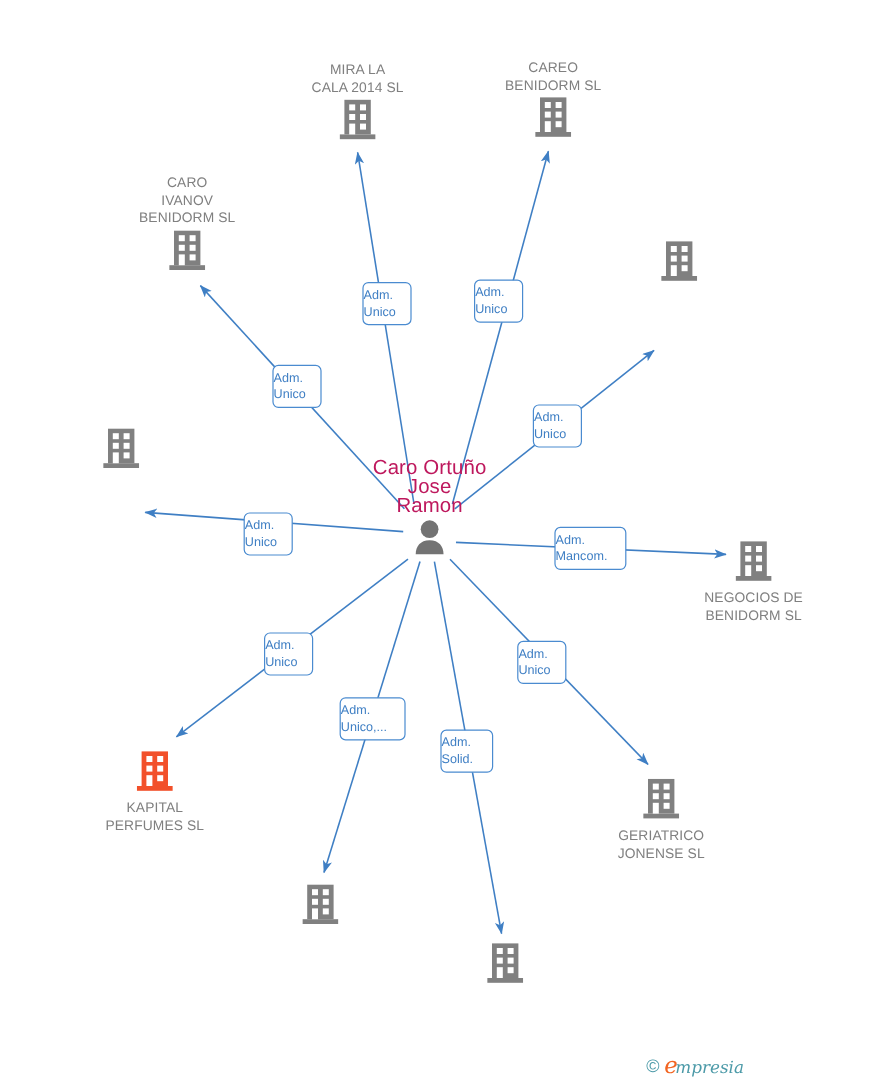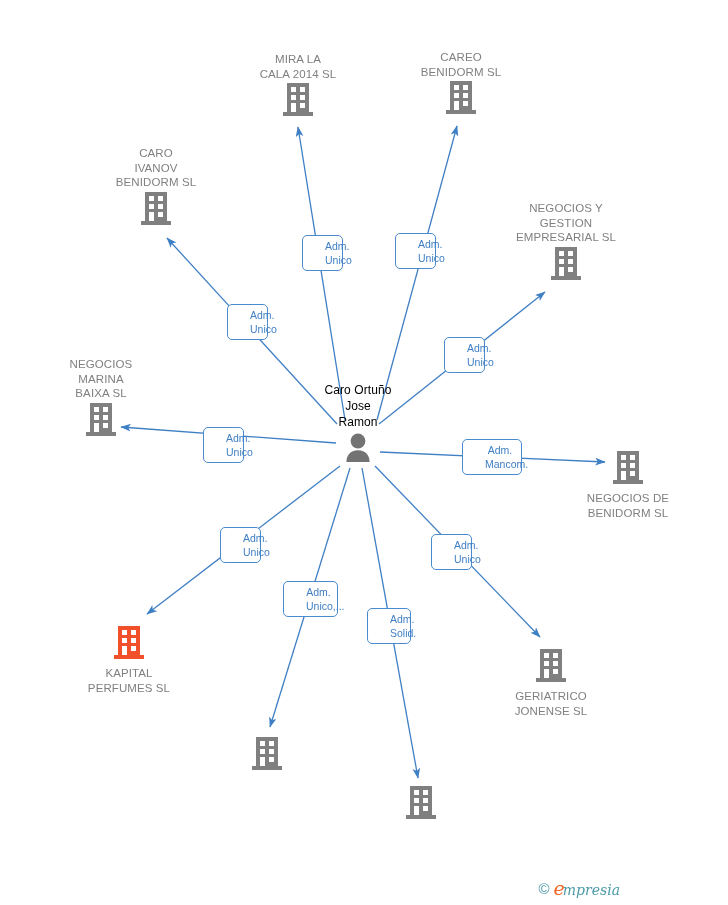--- a/index.html
+++ b/index.html
@@ -43,40 +43,40 @@
     white-space: pre-line;
   }
   .node-icon {
     display: block;
     margin: 0 auto;
   }
   .node.company .node-label {
     color: #808080;
   }
   .node.person .node-label {
-    color: #000000;
-    font-size: 12px;
+    color: #be185d;
+    font-size: 17px;
     line-height: 16px;
   }
   .node.label-below .node-label {
     margin-top: 2px;
   }
   .node.label-above .node-label {
     margin-bottom: 2px;
   }
   .edge-label {
     position: absolute;
     border: 1px solid #4a8bd0;
     border-radius: 5px;
     background: #ffffff;
     color: #3f7fc4;
     font-size: 10.5px;
     line-height: 14px;
-    padding: 3px 6px 3px 22px;
-    text-align: center;
+    padding: 3px 6px 3px 0;
+    text-align: left;
     white-space: pre-line;
     box-sizing: border-box;
   }
   .watermark {
     position: absolute;
     right: 8px;
     bottom: 6px;
     font-size: 16px;
     font-family: "DejaVu Serif", serif;
     display: flex;
@@ -165,38 +165,32 @@
     <rect x="0" y="29" width="30" height="4" fill="#808080"></rect>
     <rect x="8" y="4" width="5" height="5" fill="#ffffff"></rect>
     <rect x="17" y="4" width="5" height="5" fill="#ffffff"></rect>
     <rect x="8" y="12" width="5" height="5" fill="#ffffff"></rect>
     <rect x="17" y="12" width="5" height="5" fill="#ffffff"></rect>
     <rect x="8" y="20" width="5" height="9" fill="#ffffff"></rect>
     <rect x="17" y="20" width="5" height="5" fill="#ffffff"></rect>
   </svg></div>
       </div>
       <div class="node company label-above" style="left: 566px; top: 201px;">
-        <div class="node-label">NEGOCIOS Y
-GESTION
-EMPRESARIAL SL</div>
         <div class="node-icon"><svg width="30" height="34" viewBox="0 0 30 34">
     <rect x="4" y="0" width="22" height="29" fill="#808080"></rect>
     <rect x="0" y="29" width="30" height="4" fill="#808080"></rect>
     <rect x="8" y="4" width="5" height="5" fill="#ffffff"></rect>
     <rect x="17" y="4" width="5" height="5" fill="#ffffff"></rect>
     <rect x="8" y="12" width="5" height="5" fill="#ffffff"></rect>
     <rect x="17" y="12" width="5" height="5" fill="#ffffff"></rect>
     <rect x="8" y="20" width="5" height="9" fill="#ffffff"></rect>
     <rect x="17" y="20" width="5" height="5" fill="#ffffff"></rect>
   </svg></div>
       </div>
       <div class="node company label-above" style="left: 101px; top: 357px;">
-        <div class="node-label">NEGOCIOS
-MARINA
-BAIXA SL</div>
         <div class="node-icon"><svg width="30" height="34" viewBox="0 0 30 34">
     <rect x="4" y="0" width="22" height="29" fill="#808080"></rect>
     <rect x="0" y="29" width="30" height="4" fill="#808080"></rect>
     <rect x="8" y="4" width="5" height="5" fill="#ffffff"></rect>
     <rect x="17" y="4" width="5" height="5" fill="#ffffff"></rect>
     <rect x="8" y="12" width="5" height="5" fill="#ffffff"></rect>
     <rect x="17" y="12" width="5" height="5" fill="#ffffff"></rect>
     <rect x="8" y="20" width="5" height="9" fill="#ffffff"></rect>
     <rect x="17" y="20" width="5" height="5" fill="#ffffff"></rect>
   </svg></div>

